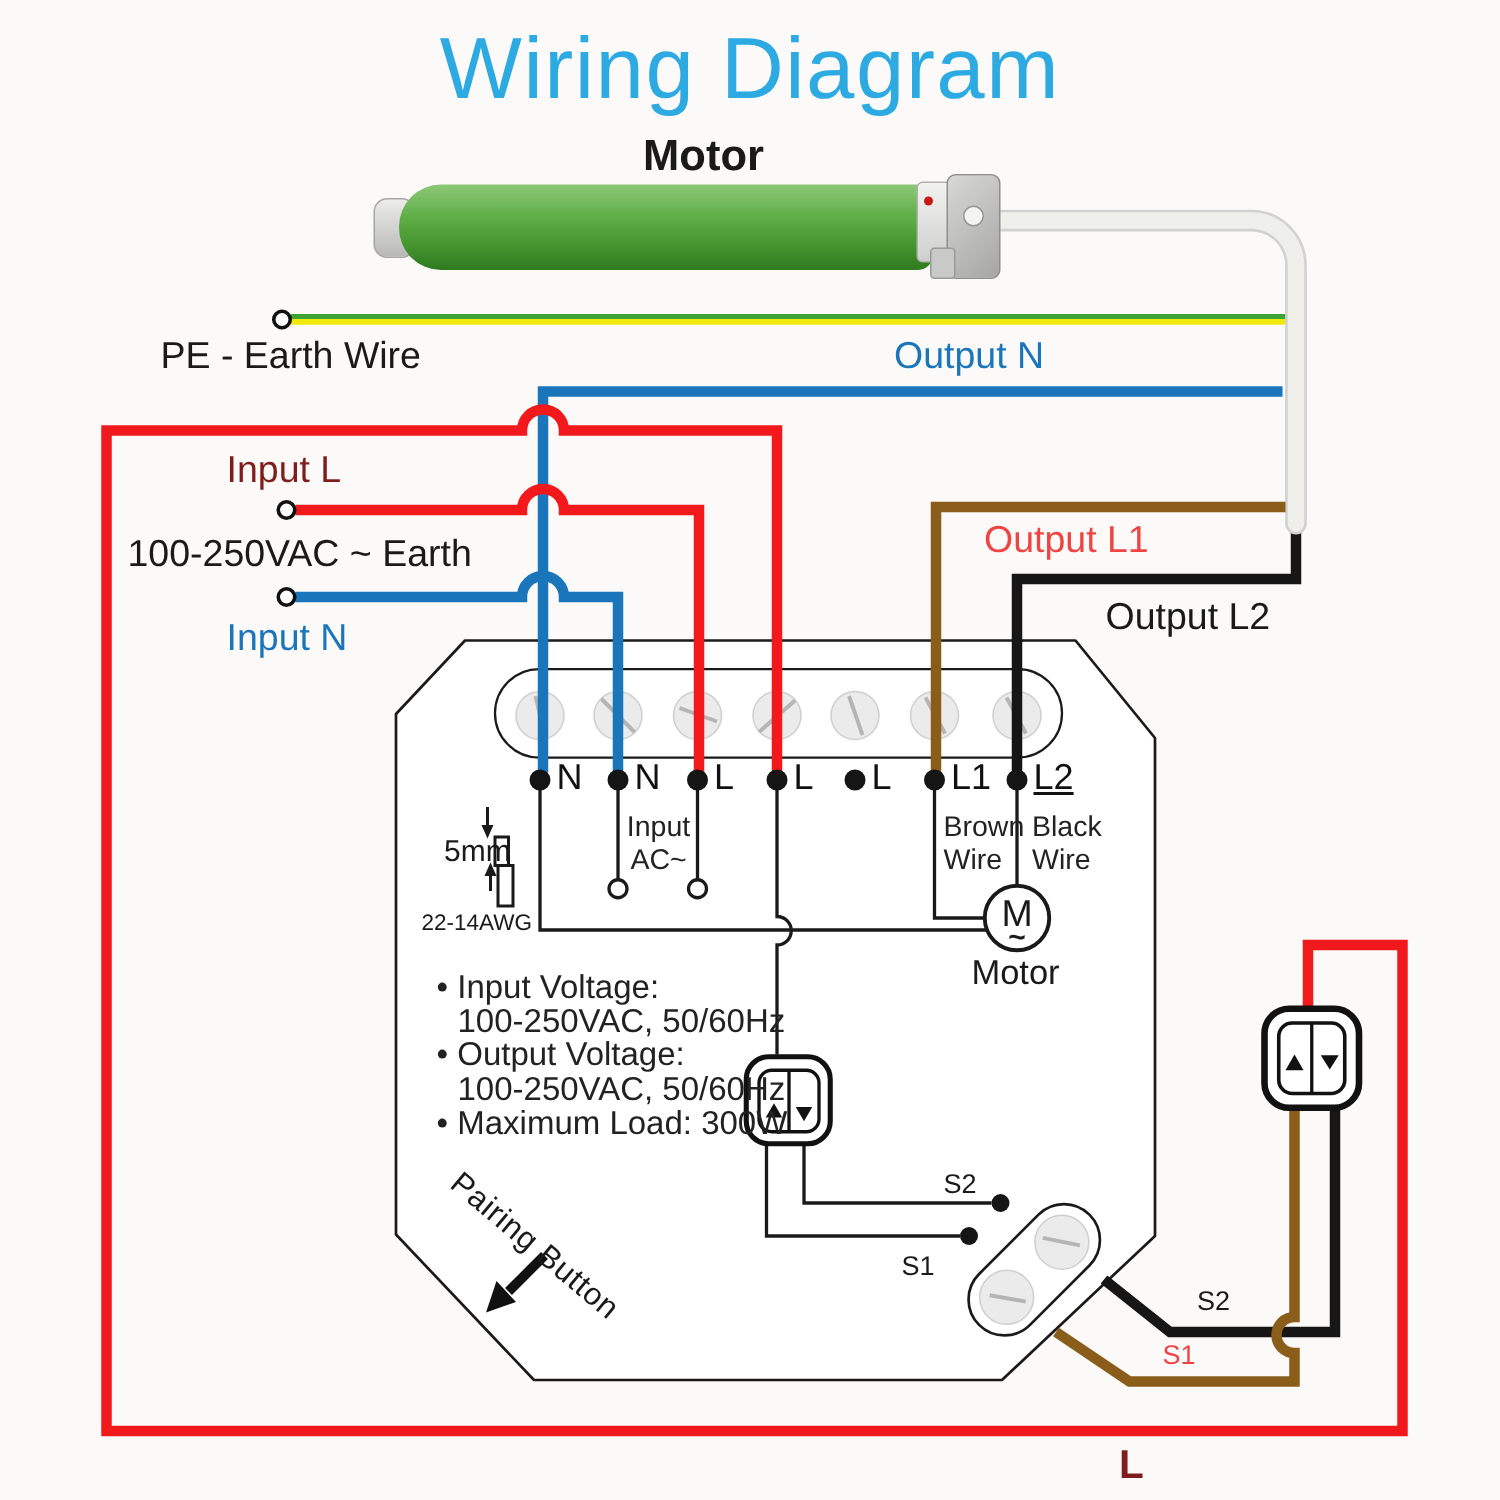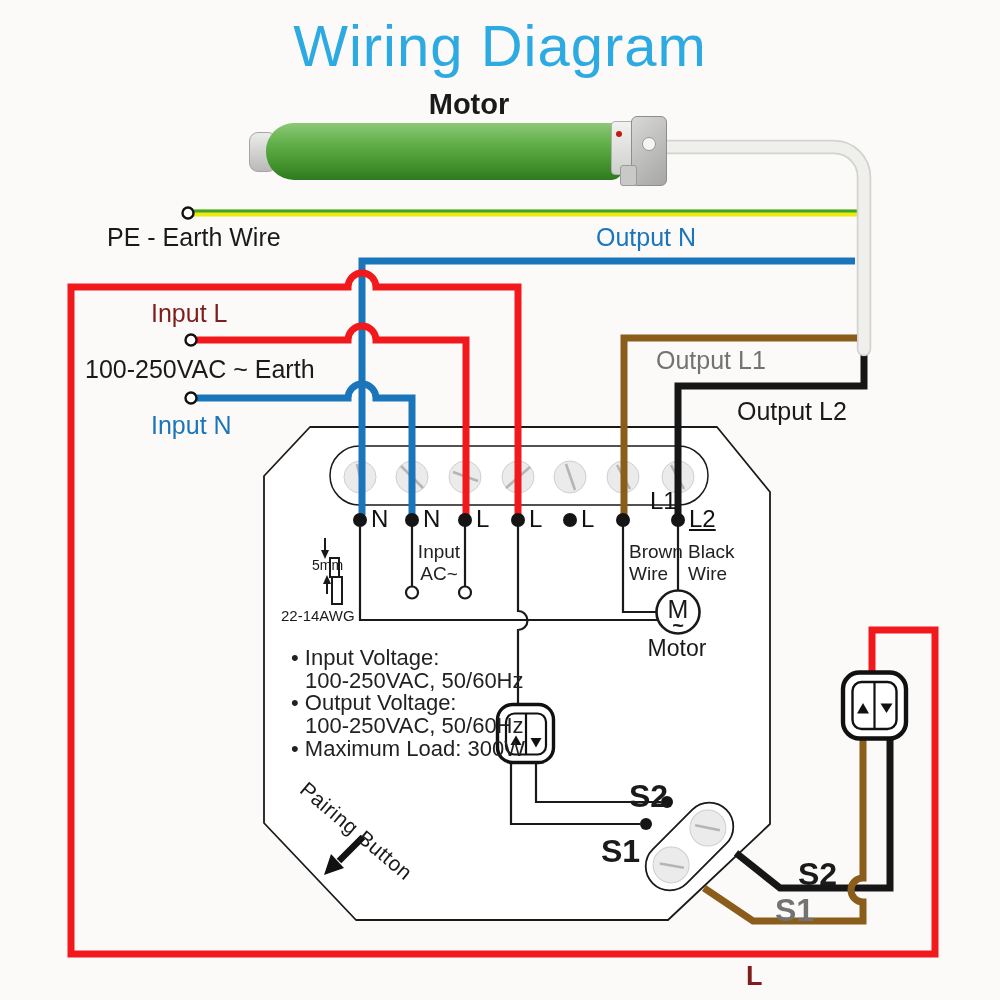--- a/index.html
+++ b/index.html
@@ -9,25 +9,25 @@
     font-family:"Liberation Sans","DejaVu Sans",sans-serif;
     color:#1a1a1a;
   }
   .abs{position:absolute;line-height:1;white-space:nowrap;}
   .ctr{transform:translateX(-50%);}
   .b{font-weight:bold;}
   .title{font-size:58px;font-weight:400;color:#2caae1;letter-spacing:1px;}
   .lbl25{font-size:25px;font-weight:normal;}
   .red{color:#7f1d1d;text-align:center;}
   .blue{color:#1b75bb;text-align:center;}
-  .brown{color:#737373;}
+  .brown{color:#ef4444;}
   .term{font-size:24px;color:#111;}
   .small19{font-size:19px;color:#222;}
   .spec{font-size:22px;color:#222;}
-  .sbold{font-size:32px;font-weight:bold;}
+  .sbold{font-size:18px;font-weight:normal;}
   svg{position:absolute;left:0;top:0;}
   .motorpart{position:absolute;}
 </style>
 </head>
 <body>
 
 <svg width="1000" height="1000" viewBox="0 0 1000 1000">
 
   <path d="M 310 427 L 717 427 L 770 492 L 770 824 L 668 920 L 356 920 L 264 823 L 264 476 Z" fill="#ffffff" stroke="#1a1a1a" stroke-width="1.8" stroke-linejoin="round"></path>
 
@@ -158,35 +158,35 @@
 <div class="abs lbl25" style="left:85px;top:357px;">100-250VAC ~ Earth</div>
 <div class="abs lbl25 blue" style="left:151px;top:413px;">Input N</div>
 <div class="abs lbl25 brown" style="left:656px;top:348px;">Output L1</div>
 <div class="abs lbl25" style="left:737px;top:399px;">Output L2</div>
 
 <div class="abs term" style="left:371px;top:507px;">N</div>
 <div class="abs term" style="left:423px;top:507px;">N</div>
 <div class="abs term" style="left:476px;top:507px;">L</div>
 <div class="abs term" style="left:529px;top:507px;">L</div>
 <div class="abs term" style="left:581px;top:507px;">L</div>
-<div class="abs term" style="left:634px;top:489px;margin-left:16px;">L1</div>
+<div class="abs term" style="left:634px;top:507px;">L1</div>
 <div class="abs term" style="left:689px;top:507px;text-decoration:underline;">L2</div>
 
 <div class="abs ctr small19" style="left:439px;top:542px;">Input</div>
 <div class="abs ctr small19" style="left:439px;top:564px;">AC~</div>
 <div class="abs small19" style="left:629px;top:542px;">Brown</div>
 <div class="abs small19" style="left:629px;top:564px;">Wire</div>
 <div class="abs small19" style="left:688px;top:542px;">Black</div>
 <div class="abs small19" style="left:688px;top:564px;">Wire</div>
 
 <div class="abs ctr" style="left:678px;top:597px;font-size:25px;">M</div>
 <div class="abs ctr b" style="left:678px;top:615px;font-size:20px;">~</div>
 <div class="abs ctr" style="left:677px;top:637px;font-size:23px;">Motor</div>
 
-<div class="abs" style="left:312px;top:558px;font-size:14px;">5mm</div>
+<div class="abs" style="left:296px;top:558px;font-size:20px;">5mm</div>
 <div class="abs" style="left:281px;top:608px;font-size:15px;">22-14AWG</div>
 
 <div class="abs spec" style="left:291px;top:647px;">• Input Voltage:</div>
 <div class="abs spec" style="left:305px;top:670px;">100-250VAC, 50/60Hz</div>
 <div class="abs spec" style="left:291px;top:692px;">• Output Voltage:</div>
 <div class="abs spec" style="left:305px;top:715px;">100-250VAC, 50/60Hz</div>
 <div class="abs spec" style="left:291px;top:738px;">• Maximum Load: 300W</div>
 
 <div class="abs" style="left:310px;top:778px;font-size:21px;transform:rotate(40deg);transform-origin:left top;letter-spacing:0.5px;">Pairing Button</div>
 

